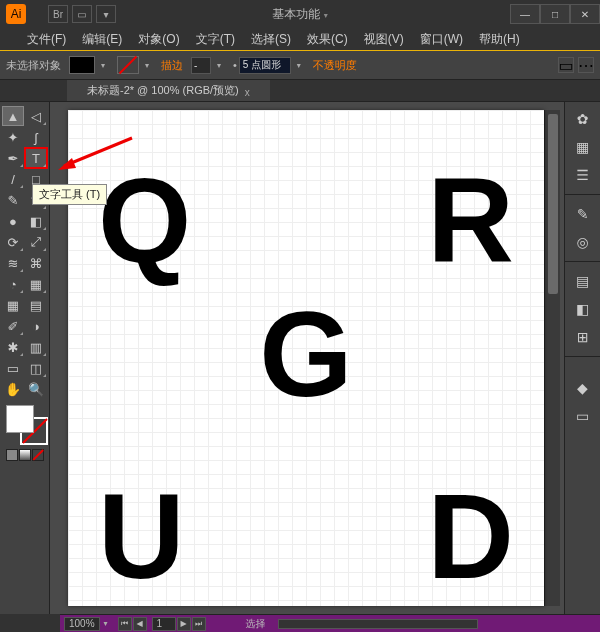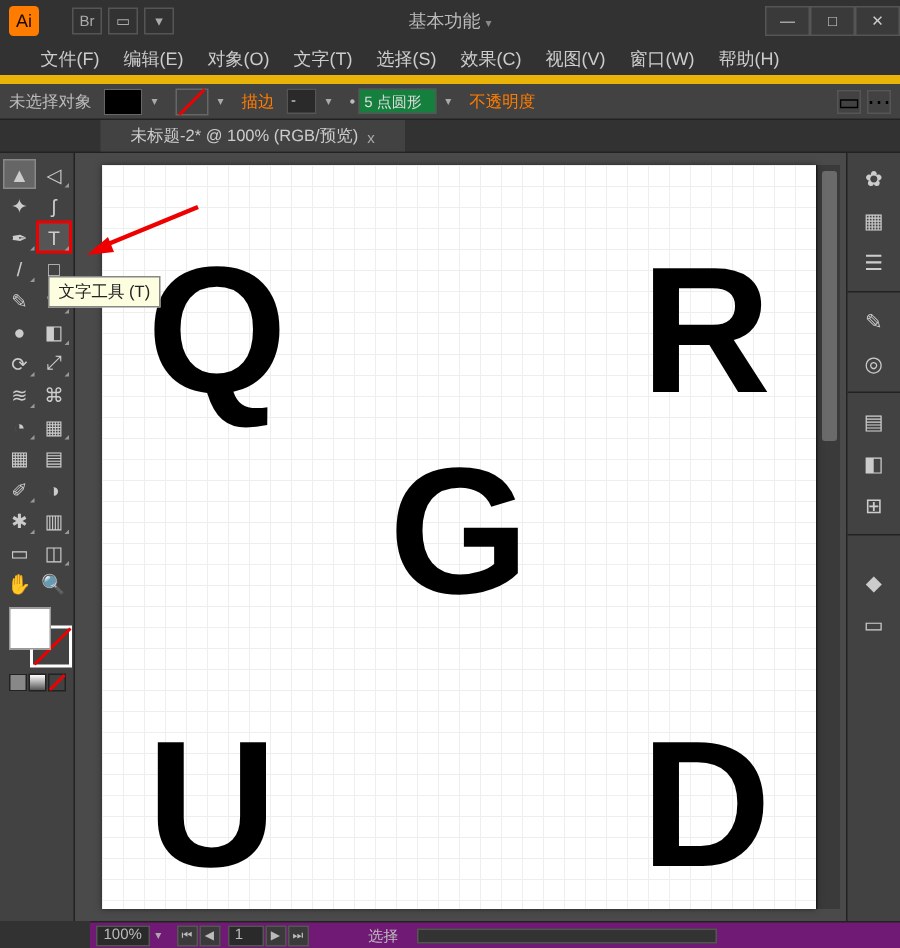--- a/index.html
+++ b/index.html
@@ -14,31 +14,31 @@
   .title-center { position: absolute; left: 50%; transform: translateX(-50%); color: #bbb; font-size: 12px; }
   .title-dd { color: #888; font-size: 8px; }
   .win-controls { margin-left: auto; display: flex; }
   .win-btn { width: 30px; height: 20px; border: 1px solid #555; display: flex; align-items: center; justify-content: center; color: #ccc; font-size: 10px; background: #3a3a3a; }
 
   
   .menu-bar { height: 22px; background: #323232; display: flex; align-items: center; padding-left: 19px; }
   .menu-item { color: #ccc; font-size: 12px; padding: 2px 8px; cursor: default; }
 
   
-  .control-bar { height: 30px; background: #424242; border-top: 6px solid #eab308; border-bottom: 1px solid #222; display: flex; align-items: center; padding: 0 6px; gap: 8px; }
+  .control-bar { height: 30px; background: #424242; border-top: 1px solid #eab308; border-bottom: 1px solid #222; display: flex; align-items: center; padding: 0 6px; gap: 8px; }
   .ctrl-label { color: #bbb; font-size: 11px; }
   .ctrl-label.orange { color: #ff7c00; font-family: Liberation Serif, serif; }
   .swatch-group { display: flex; align-items: center; gap: 2px; }
   .swatch { width: 26px; height: 18px; background: #000; border: 1px solid #666; }
   .dd { width: 12px; height: 18px; display: flex; align-items: center; justify-content: center; color: #aaa; font-size: 8px; }
   .noslash { width: 22px; height: 18px; position: relative; border: 1px solid #666; }
   .noslash::after { content: ""; position: absolute; width: 24px; height: 2px; background: #e00; top: 7px; left: -2px; transform: rotate(-45deg); }
   .ctrl-box { display: flex; align-items: center; gap: 2px; }
   .num-field { width: 20px; height: 17px; background: #2a2a2a; border: 1px solid #555; color: #ddd; font-size: 10px; padding-left: 2px; display: flex; align-items: center; }
-  .dd-field { width: 52px; height: 17px; background: #15803d; border: 1px solid #555; color: #ddd; font-size: 10px; display: flex; align-items: center; padding-left: 3px; }
+  .dd-field { width: 52px; height: 17px; background: #0f172a; border: 1px solid #555; color: #ddd; font-size: 10px; display: flex; align-items: center; padding-left: 3px; }
   .right-icons { margin-left: auto; display: flex; gap: 4px; align-items: center; }
   .dock-ic { width: 16px; height: 16px; border: 1px solid #555; display: flex; align-items: center; justify-content: center; }
 
   
   .doc-tabs { height: 22px; background: #323232; display: flex; align-items: center; border-bottom: 1px solid #222; position: relative; }
   .doc-tab { margin-left: 67px; padding: 3px 20px; background: #424242; color: #ccc; font-size: 11px; display: flex; align-items: flex-end; gap: 6px; }
   .tab-close { font-size: 10px; color: #aaa; }
 
   
   .workspace { position: absolute; top: 102px; left: 0; right: 0; bottom: 18px; display: flex; }

